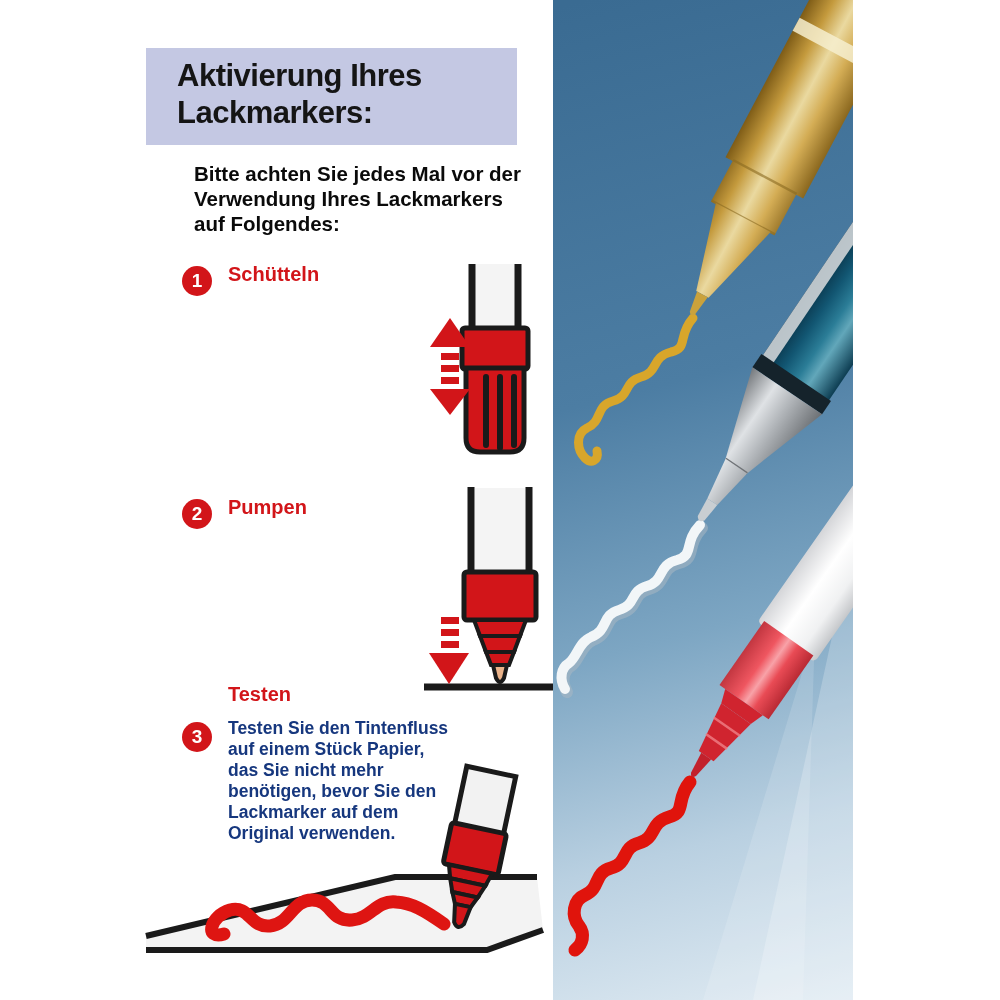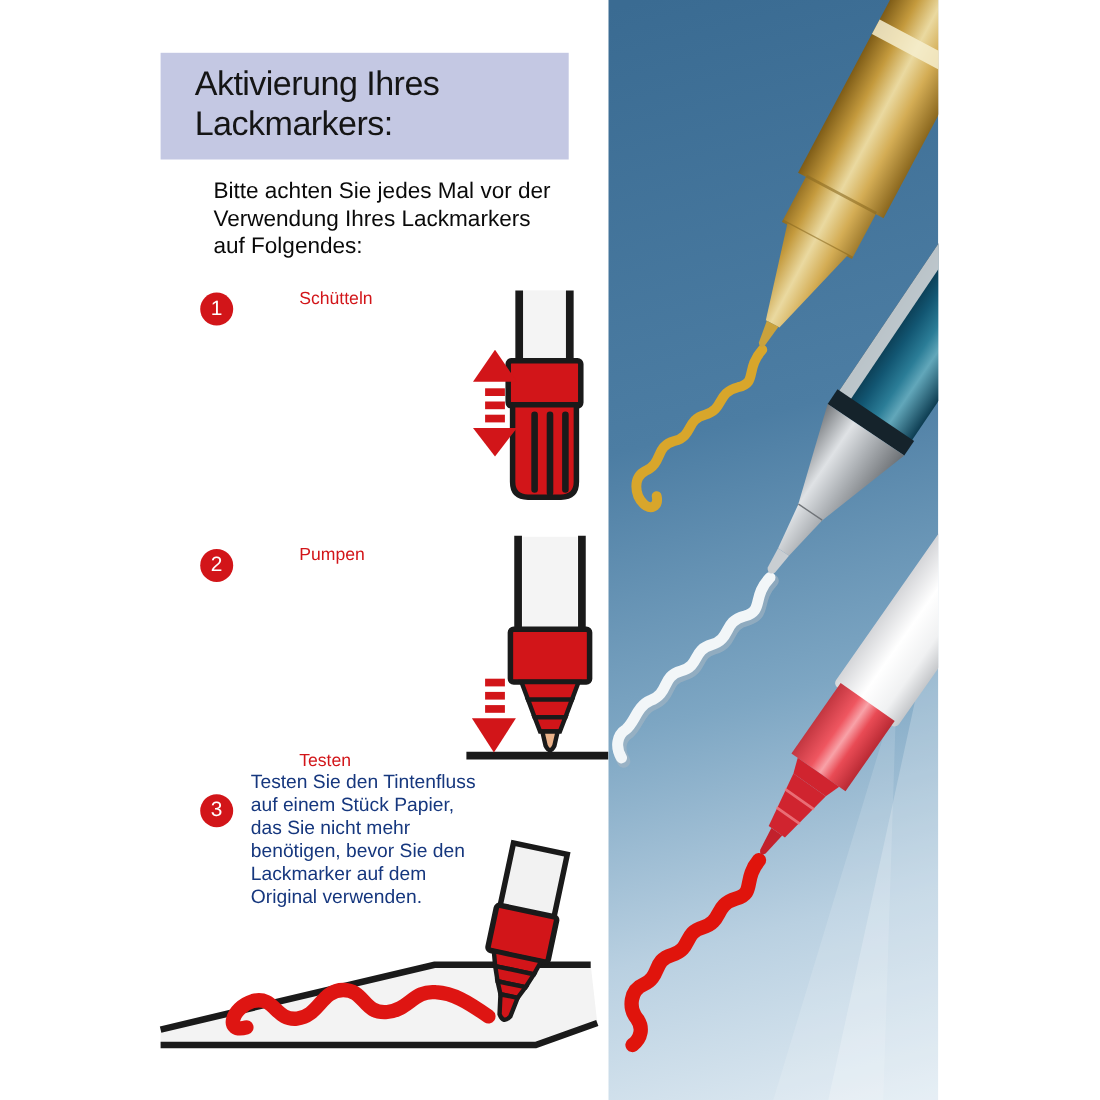--- a/index.html
+++ b/index.html
@@ -1,28 +1,28 @@
 <!DOCTYPE html>
 <html><head>
 <meta charset="utf-8">
 <style>
   html,body{margin:0;padding:0;background:#fff;}
   .page{position:relative;width:1000px;height:1000px;background:#fff;overflow:hidden;
-        font-family:"Liberation Sans",sans-serif;font-weight:normal;}
+        font-family:"Liberation Sans",sans-serif;font-weight:bold;}
   .pre{white-space:pre-line;}
   .header-box{position:absolute;left:146px;top:48px;width:371px;height:97px;background:#c4c8e3;}
   .header-title{position:absolute;left:31px;top:9px;font-size:31px;line-height:37px;color:#151515;letter-spacing:-0.5px;}
   .intro{position:absolute;left:178px;top:161px;font-size:20.5px;line-height:25px;color:#0a0a0a;margin-left:16px;}
   .badge{position:absolute;left:182px;width:30px;height:30px;border-radius:50%;background:#d21519;
          color:#fff;font-size:19px;line-height:30px;text-align:center;}
   .b1{top:266px}.b2{top:499px}.b3{top:722px}
-  .step-title{position:absolute;left:228px;font-size:16px;color:#d21519;margin-left:44px;}
+  .step-title{position:absolute;left:228px;font-size:20px;color:#d21519;}
   .t1{top:263px}.t2{top:496px}.t3{top:683px}
   .step-par{position:absolute;left:228px;font-size:17.5px;line-height:21px;color:#16377e;width:245px;}
-  .p1a{top:286px}.p1b{top:360px}.p2a{top:518px}.p2b{top:649px}.p3a{top:700px}
+  .p1a{top:286px}.p1b{top:360px}.p2a{top:518px}.p2b{top:649px}.p3a{top:718px}
   .illus{position:absolute;left:0;top:0;width:553px;height:1000px;}
   .photo{position:absolute;left:553px;top:0;width:300px;height:1000px;display:block;}
 </style>
 </head>
 <body>
 
 <div class="page">
 
   <div class="header-box">
     <div class="header-title pre">Aktivierung Ihres

